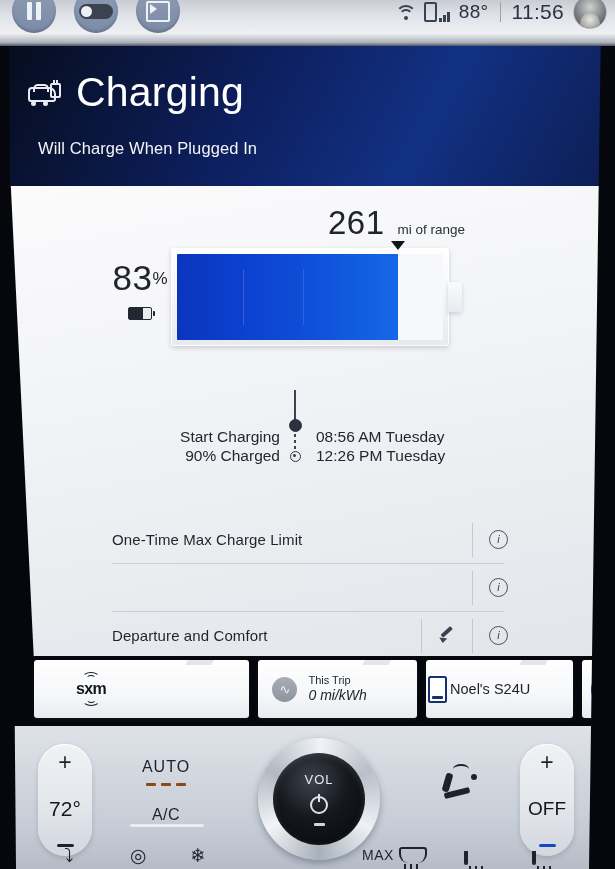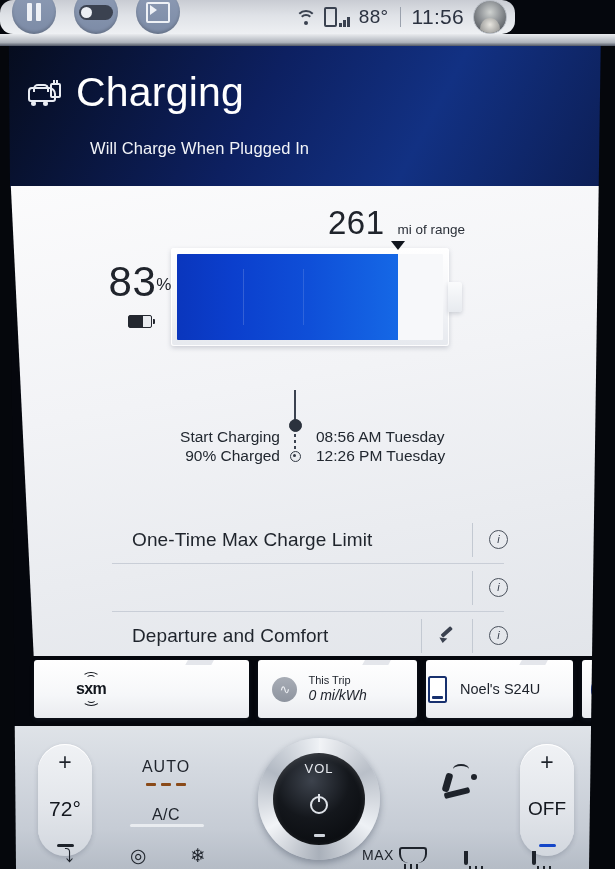--- a/index.html
+++ b/index.html
@@ -5,23 +5,23 @@
   html,body{margin:0;padding:0;background:#000;}
   body{
     width:615px;height:869px;overflow:hidden;position:relative;
     font-family:"Liberation Sans","DejaVu Sans",sans-serif;
     background:#05070d;
   }
   #screen{position:absolute;inset:0;}
 
   
   .statusbar{
-    position:absolute;left:0;top:0;width:515px;height:34px;
+    position:absolute;left:0;top:0;width:615px;height:34px;
     background:linear-gradient(180deg,#c9ccd3 0%,#dfe2e7 45%,#eef0f3 100%);
-    display:flex;align-items:flex-end;border-radius:13px;
+    display:flex;align-items:center;
   }
   .statusbar-fade{
     position:absolute;left:0;top:34px;width:615px;height:14px;
     background:linear-gradient(180deg,#e9ebee 0%,#aeb3bb 60%,#1b2233 100%);
   }
   .sb-left{display:flex;align-items:center;gap:18px;padding-left:12px;margin-top:-12px;}
   .sb-circle{
     width:44px;height:44px;border-radius:50%;
     background:linear-gradient(180deg,#8d9bb4 0%,#7c8ba6 100%);
     display:flex;align-items:center;justify-content:center;
@@ -92,37 +92,37 @@
   .plug{
     position:absolute;right:1px;top:2px;width:7px;height:11px;
     border:2px solid #e9ecf3;border-radius:2px;
   }
   .plug:before{
     content:"";position:absolute;left:1px;top:-5px;width:2px;height:4px;background:#e9ecf3;
     box-shadow:3px 0 0 #e9ecf3;
   }
   .page-title{color:#fff;font-size:41px;font-weight:400;letter-spacing:.2px;line-height:1;}
   .header-sub{
-    color:#f2f4f8;font-size:16.5px;padding-left:90px;padding-top:26px;letter-spacing:.1px;
+    color:#f2f4f8;font-size:16.5px;padding-left:38px;padding-top:26px;letter-spacing:.1px;
   }
 
   
   .panel{
     position:absolute;left:6px;top:186px;width:602px;height:470px;
     background:linear-gradient(170deg,#fbfbfc 0%,#f2f3f6 42%,#e2e5ea 100%);
     clip-path:polygon(0.8% 0%, 99.3% 0%, 97.6% 100%, 4.6% 100%);
   }
   .range-row{
     position:absolute;left:322px;top:18px;display:flex;align-items:baseline;gap:13px;
   }
   .range-num{font-size:33px;color:#20242c;letter-spacing:.5px;}
   .range-unit{font-size:13.5px;color:#2a2f38;}
 
   .pct-wrap{position:absolute;left:98px;top:72px;text-align:center;width:72px;}
-  .pct-num{font-size:42px;color:#20242c;letter-spacing:.5px;}
+  .pct-num{font-size:35px;color:#20242c;letter-spacing:.5px;}
   .pct-sign{font-size:17px;color:#20242c;vertical-align:super;}
   .batt-mini{
     width:22px;height:11px;border:1.6px solid #23272f;border-radius:2px;
     margin:9px auto 0;position:relative;background:linear-gradient(90deg,#23272f 0 62%,#e9ebef 62% 100%);
   }
   .batt-mini:after{
     content:"";position:absolute;right:-4px;top:2.5px;width:2.5px;height:5px;background:#23272f;border-radius:0 1px 1px 0;
   }
 
   
@@ -176,21 +176,21 @@
   }
   .sched-l{position:absolute;right:168px;font-size:15.5px;color:#222830;white-space:nowrap;}
   .sched-r{position:absolute;left:128px;font-size:15.5px;color:#222830;white-space:nowrap;}
   .row1{top:14px;}
   .row2{top:33px;}
 
   
   .list{position:absolute;left:106px;top:330px;width:392px;}
   .lrow{position:relative;height:47px;display:flex;align-items:center;}
   .lrow + .lrow{border-top:1px solid #c9ced7;}
-  .lrow-label{font-size:19px;color:#1f242c;letter-spacing:.1px;margin-left:20px;}
+  .lrow-label{font-size:15px;color:#1f242c;letter-spacing:.1px;}
   .lrow-icons{position:absolute;right:-4px;top:0;height:100%;display:flex;align-items:center;}
   .vdiv{width:1px;height:34px;background:#c3c9d2;margin:0 16px;}
   .info-ico{
     width:17px;height:17px;border-radius:50%;border:1.4px solid #4a515c;
     display:flex;align-items:center;justify-content:center;
     font-size:11px;color:#3b4250;font-style:italic;line-height:1;
   }
   .pencil-ico{width:18px;height:18px;position:relative;transform:rotate(0deg);}
   .pencil-ico:before{
     content:"";position:absolute;left:2px;top:3px;width:13px;height:3.5px;
@@ -208,21 +208,21 @@
     height:58px;background:linear-gradient(180deg,#ffffff 0%,#f6f7f9 60%,#e9ebef 100%);
     border-radius:3px;box-shadow:0 2px 4px rgba(40,50,70,.25);
     display:flex;align-items:center;position:relative;overflow:hidden;
   }
   .card:after{
     content:"";position:absolute;right:16%;top:-9px;width:26px;height:14px;
     background:#cdd2da;transform:skewX(-28deg);opacity:.55;
   }
   .card-sxm{width:192px;justify-content:flex-start;padding-left:42px;}
   .card-trip{width:160px;padding-left:14px;gap:11px;}
-  .card-phone{width:160px;padding-left:2px;gap:13px;}
+  .card-phone{width:160px;padding-left:2px;gap:3px;}
   .card-edge{width:58px;justify-content:center;}
   .sxm-logo{position:relative;text-align:center;}
   .sxm-word{font-size:16px;font-weight:bold;color:#12161d;letter-spacing:-.6px;}
   .sxm-arc{position:relative;height:7px;}
   .sxm-arc span{
     position:absolute;left:50%;transform:translateX(-50%);
     border:1.4px solid #12161d;border-radius:50%;
     border-bottom-color:transparent;border-left-color:transparent;border-right-color:transparent;
   }
   .sxm-arc span:nth-child(1){width:16px;height:10px;top:-1px;}
@@ -280,21 +280,21 @@
   .ac-t{font-size:16px;color:#1e232b;margin-top:20px;letter-spacing:.5px;}
   .knob{
     position:absolute;left:246px;top:12px;width:122px;height:122px;border-radius:50%;
     background:conic-gradient(#f2f4f7,#b9bfc8,#eef1f5,#a9b0ba,#f2f4f7,#b2b9c3,#eef1f5);
     box-shadow:0 3px 7px rgba(30,40,60,.35);
     display:flex;align-items:center;justify-content:center;
   }
   .knob-inner{
     width:92px;height:92px;border-radius:50%;
     background:radial-gradient(circle at 42% 30%,#3d434d 0%,#14171c 45%,#05070a 100%);
-    display:flex;flex-direction:column;align-items:center;justify-content:center;gap:20px;
+    display:flex;flex-direction:column;align-items:center;justify-content:center;gap:9px;
     box-shadow:inset 0 2px 6px rgba(255,255,255,.14);
   }
   .knob-lbl{font-size:13px;color:#e6e9ee;letter-spacing:1px;}
   .knob-pwr{
     width:14px;height:14px;border:2px solid #dfe3e9;border-radius:50%;position:relative;
   }
   .knob-pwr:after{
     content:"";position:absolute;left:50%;transform:translateX(-50%);top:-4px;width:2px;height:8px;background:#dfe3e9;
   }
   .knob-dash{width:11px;height:3px;background:#cfd4db;border-radius:1px;}

